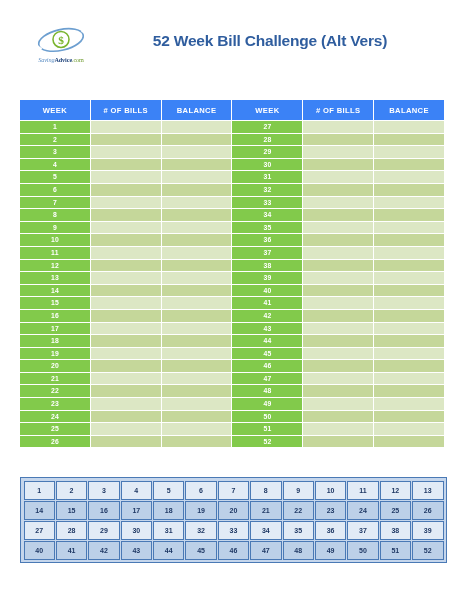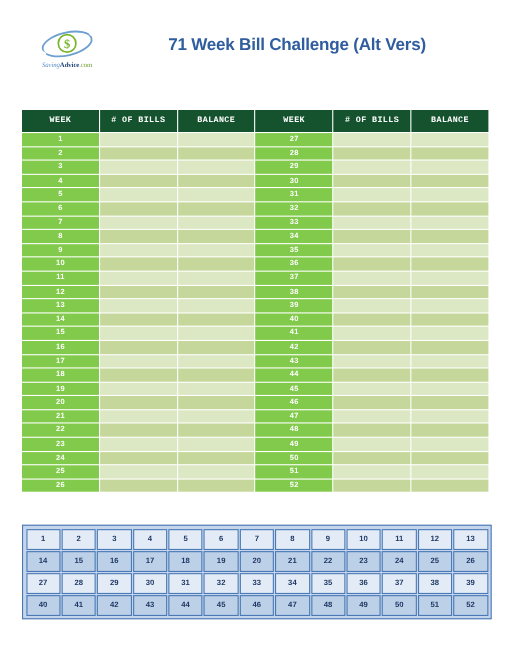--- a/index.html
+++ b/index.html
@@ -70,30 +70,29 @@
     top: 99px;
     width: 426px;
   }
   table.grid {
     border-collapse: separate;
     border-spacing: 1px;
     width: 426px;
     table-layout: fixed;
   }
   table.grid th {
-    background: #14532d;
+    background: #3b82f6;
     color: #ffffff;
     font-size: 7.6px;
     font-weight: bold;
     letter-spacing: 0.35px;
     height: 20px;
     text-align: center;
     padding: 0;
     border: 0;
-    font-family: Liberation Mono, monospace;
   }
   table.grid td {
     height: 11.6px;
     padding: 0;
     font-size: 6.8px;
     text-align: center;
     border: 0;
     line-height: 11.6px;
   }
   td.wk {
@@ -144,21 +143,21 @@
     <svg class="logo-mark" viewBox="0 0 120 58">
       <ellipse cx="60" cy="27" rx="44" ry="20" fill="none" stroke="#6d9fd0" stroke-width="3.2" transform="rotate(-13 60 27)"></ellipse>
       <path d="M16 20 C 6 26, 8 40, 22 46" fill="none" stroke="#ffffff" stroke-width="7"></path>
       <path d="M100 8 C 114 12, 116 26, 104 34" fill="none" stroke="#ffffff" stroke-width="7"></path>
       <circle cx="60" cy="26" r="15.5" fill="none" stroke="#7ab52e" stroke-width="3"></circle>
       <text x="60" y="34" font-family="'Liberation Serif', serif" font-size="22" font-weight="bold" fill="#7ab52e" text-anchor="middle">$</text>
     </svg>
     <span class="logo-text"><span class="b1">Saving</span><span class="b2">Advice</span><span class="b3">.com</span></span>
   </div>
 
-  <div class="page-title">71 Week Bill Challenge (Alt Vers)</div>
+  <div class="page-title">52 Week Bill Challenge (Alt Vers)</div>
 </div>
 
 <div class="sheet">
   <table class="grid">
     <thead>
       <tr>
         <th>WEEK</th>
         <th># OF BILLS</th>
         <th>BALANCE</th>
         <th>WEEK</th>

